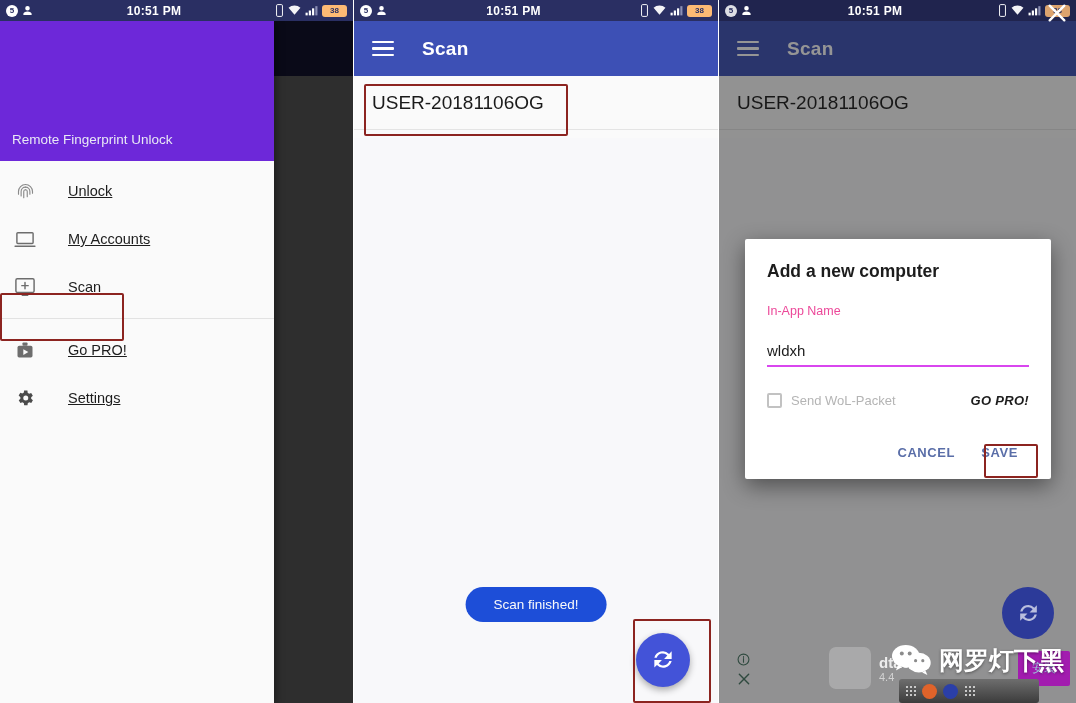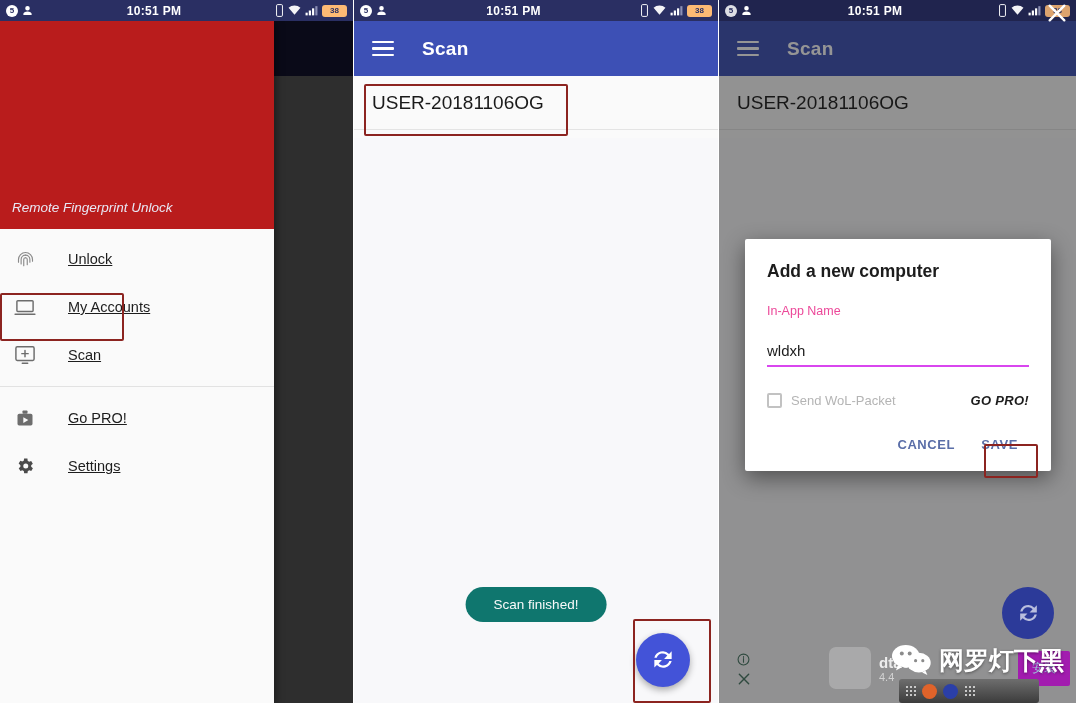--- a/index.html
+++ b/index.html
@@ -53,42 +53,42 @@
     position: absolute; left: 274px; top: 100px; width: 62px; height: 152px;
     background: #6c6c6c; border-radius: 4px; color: #1a1a1a; font-size: 13px;
     display: flex; align-items: center; padding-left: 2px; white-space: nowrap;
   }
   .drawer {
     position: absolute; left: 0; top: 21px; width: 274px; bottom: 0;
     background: #fafafa; z-index: 10; box-shadow: 2px 0 8px rgba(0,0,0,.4);
     display: flex; flex-direction: column;
   }
   .drawer-header {
-    height: 208px; background: #b91c1c; display: flex; align-items: flex-end;
-    padding: 0 0 14px 12px; color: #e8e8f5; font-size: 13.5px; font-style: italic;
+    height: 140px; background: #6d28d9; display: flex; align-items: flex-end;
+    padding: 0 0 14px 12px; color: #e8e8f5; font-size: 13.5px;
   }
   .drawer-list { padding-top: 6px; }
   .d-item {
     height: 48px; display: flex; align-items: center; padding-left: 12px; gap: 30px;
     position: relative;
   }
   .d-icon { width: 26px; display: flex; align-items: center; justify-content: center; }
   .d-label { font-size: 14.5px; color: #1d1d1d; text-decoration: underline; }
   .d-divider { height: 1px; background: #e2e2e2; margin: 7px 0; }
   .hl-box { position: absolute; border: 2.5px solid #8c2420; border-radius: 2px; pointer-events: none; z-index: 60; }
 
   
   .scan-row {
     height: 54px; display: flex; align-items: center; padding: 0 18px;
     border-bottom: 1px solid #e4e4e4; background: #fafafa; font-size: 19px; color: #1a1a1a;
   }
   .body-empty { position: absolute; top: 138px; left: 0; right: 0; bottom: 0; background: #f8f8fa; }
   .toast {
     position: absolute; left: 50%; transform: translateX(-50%); bottom: 81px;
-    background: #0f766e; color: #fafafa; font-size: 13.5px;
+    background: #1d4ed8; color: #fafafa; font-size: 13.5px;
     padding: 10px 28px; border-radius: 20px; white-space: nowrap;
   }
   .fab {
     position: absolute; right: 28px; bottom: 16px; width: 54px; height: 54px;
     border-radius: 50%; background: #4353d8; display: flex; align-items: center;
     justify-content: center; box-shadow: 0 3px 7px rgba(0,0,0,.32);
   }
 
   
   .scrim { position: absolute; inset: 0; background: rgba(20,20,20,.45); z-index: 25; }
@@ -96,21 +96,21 @@
     position: absolute; z-index: 30; left: 26px; top: 239px; width: 306px;
     background: #fff; border-radius: 2px; box-shadow: 0 7px 22px rgba(0,0,0,.45);
     padding: 22px 22px 10px 22px;
   }
   .dlg-title { font-size: 17.5px; font-weight: bold; color: #1c1c1c; margin-bottom: 22px; }
   .dlg-sub { font-size: 12.5px; color: #ec4899; margin-bottom: 24px; }
   .dlg-input {
     font-size: 15px; color: #1c1c1c; padding-bottom: 6px;
     border-bottom: 2px solid #d946ef; margin-bottom: 26px;
   }
-  .dlg-mid { display: flex; align-items: center; justify-content: space-between; margin-bottom: 20px; }
+  .dlg-mid { display: flex; align-items: center; justify-content: space-between; margin-bottom: 28px; }
   .cbx-wrap { display: flex; align-items: center; gap: 9px; }
   .cbx { width: 15px; height: 15px; border: 2px solid #c2c2c2; border-radius: 2px; }
   .cbx-lbl { font-size: 13px; color: #b4b4b4; }
   .gopro { font-size: 13px; font-weight: bold; font-style: italic; color: #1c1c1c; letter-spacing: .3px; }
   .dlg-actions { display: flex; justify-content: flex-end; align-items: center; gap: 4px; position: relative; }
   .dlg-btn { font-size: 13px; font-weight: bold; color: #5a6ea8; padding: 9px 11px; letter-spacing: .6px; }
   .info-x { position: absolute; left: 18px; bottom: 14px; z-index: 32; color: #2f4a3f; }
   .info-x div { line-height: 1; margin-top: 2px; }
   .ad {
     position: absolute; z-index: 31; left: 110px; bottom: 6px; right: 6px; height: 58px;

